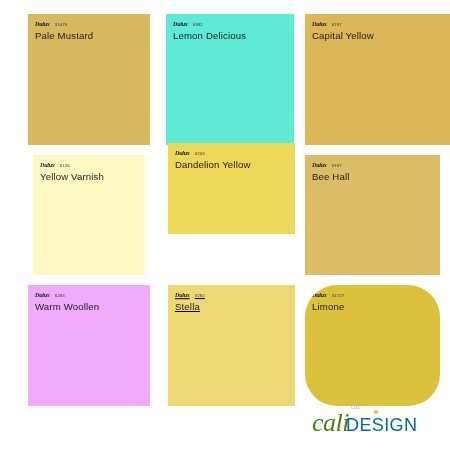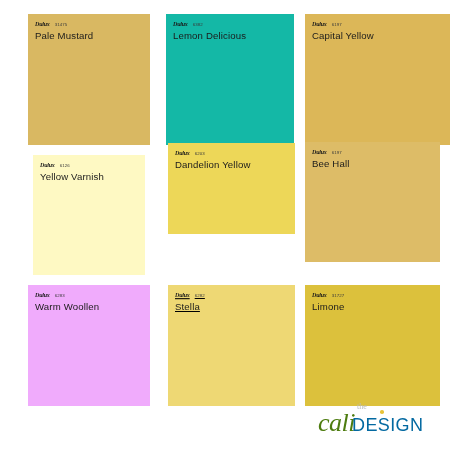--- a/index.html
+++ b/index.html
@@ -54,21 +54,21 @@
     font-weight: 400;
     letter-spacing: 0.15px;
     color: #1b1b1b;
     line-height: 1.1;
     white-space: nowrap;
   }
 
   
   #logo {
     position: absolute;
-    right: 10px;
+    right: 16px;
     bottom: 6px;
     width: 132px;
     height: 44px;
     text-align: right;
   }
   .logo-the {
     position: absolute;
     left: 49px;
     top: 3px;
     font-family: "Liberation Serif", serif;
@@ -116,21 +116,21 @@
   <div id="swatches-layer">
       <div class="swatch" style="left: 28px; top: 14px; width: 122px; height: 131px; background: rgb(217, 184, 98);">
         <div class="swatch-head">
           <div class="brand-row">
             <span class="brand-mark">Dulux</span>
             <span class="brand-code">31475</span>
           </div>
           <div class="swatch-name">Pale Mustard</div>
         </div>
       </div>
-      <div class="swatch" style="left: 166px; top: 14px; width: 128px; height: 131px; background: #14b8a6;">
+      <div class="swatch" style="left: 166px; top: 14px; width: 128px; height: 131px; background: #5eead4;">
         <div class="swatch-head">
           <div class="brand-row">
             <span class="brand-mark">Dulux</span>
             <span class="brand-code">6382</span>
           </div>
           <div class="swatch-name">Lemon Delicious</div>
         </div>
       </div>
       <div class="swatch" style="left: 305px; top: 14px; width: 146px; height: 131px; background: rgb(220, 183, 88);">
         <div class="swatch-head">
@@ -152,21 +152,21 @@
       </div>
       <div class="swatch" style="left: 168px; top: 143px; width: 127px; height: 91px; background: rgb(237, 215, 88);">
         <div class="swatch-head">
           <div class="brand-row">
             <span class="brand-mark">Dulux</span>
             <span class="brand-code">6203</span>
           </div>
           <div class="swatch-name">Dandelion Yellow</div>
         </div>
       </div>
-      <div class="swatch" style="left: 305px; top: 142px; width: 135px; height: 120px; background: rgb(221, 188, 103);">
+      <div class="swatch" style="left: 305px; top: 155px; width: 135px; height: 120px; background: rgb(221, 188, 103);">
         <div class="swatch-head">
           <div class="brand-row">
             <span class="brand-mark">Dulux</span>
             <span class="brand-code">6197</span>
           </div>
           <div class="swatch-name">Bee Hall</div>
         </div>
       </div>
       <div class="swatch" style="left: 28px; top: 285px; width: 122px; height: 121px; background: #f0abfc;">
         <div class="swatch-head">
@@ -179,21 +179,21 @@
       </div>
       <div class="swatch" style="left: 168px; top: 285px; width: 127px; height: 121px; background: rgb(238, 216, 116); text-decoration: underline;">
         <div class="swatch-head">
           <div class="brand-row">
             <span class="brand-mark">Dulux</span>
             <span class="brand-code">6282</span>
           </div>
           <div class="swatch-name">Stella</div>
         </div>
       </div>
-      <div class="swatch" style="left: 305px; top: 285px; width: 135px; height: 121px; background: rgb(220, 193, 60);">
+      <div class="swatch" style="left: 305px; top: 285px; width: 135px; height: 121px; background: rgb(220, 193, 60); border-radius: 32px;">
         <div class="swatch-head">
           <div class="brand-row">
             <span class="brand-mark">Dulux</span>
             <span class="brand-code">31727</span>
           </div>
           <div class="swatch-name">Limone</div>
         </div>
       </div>
     </div>
 

